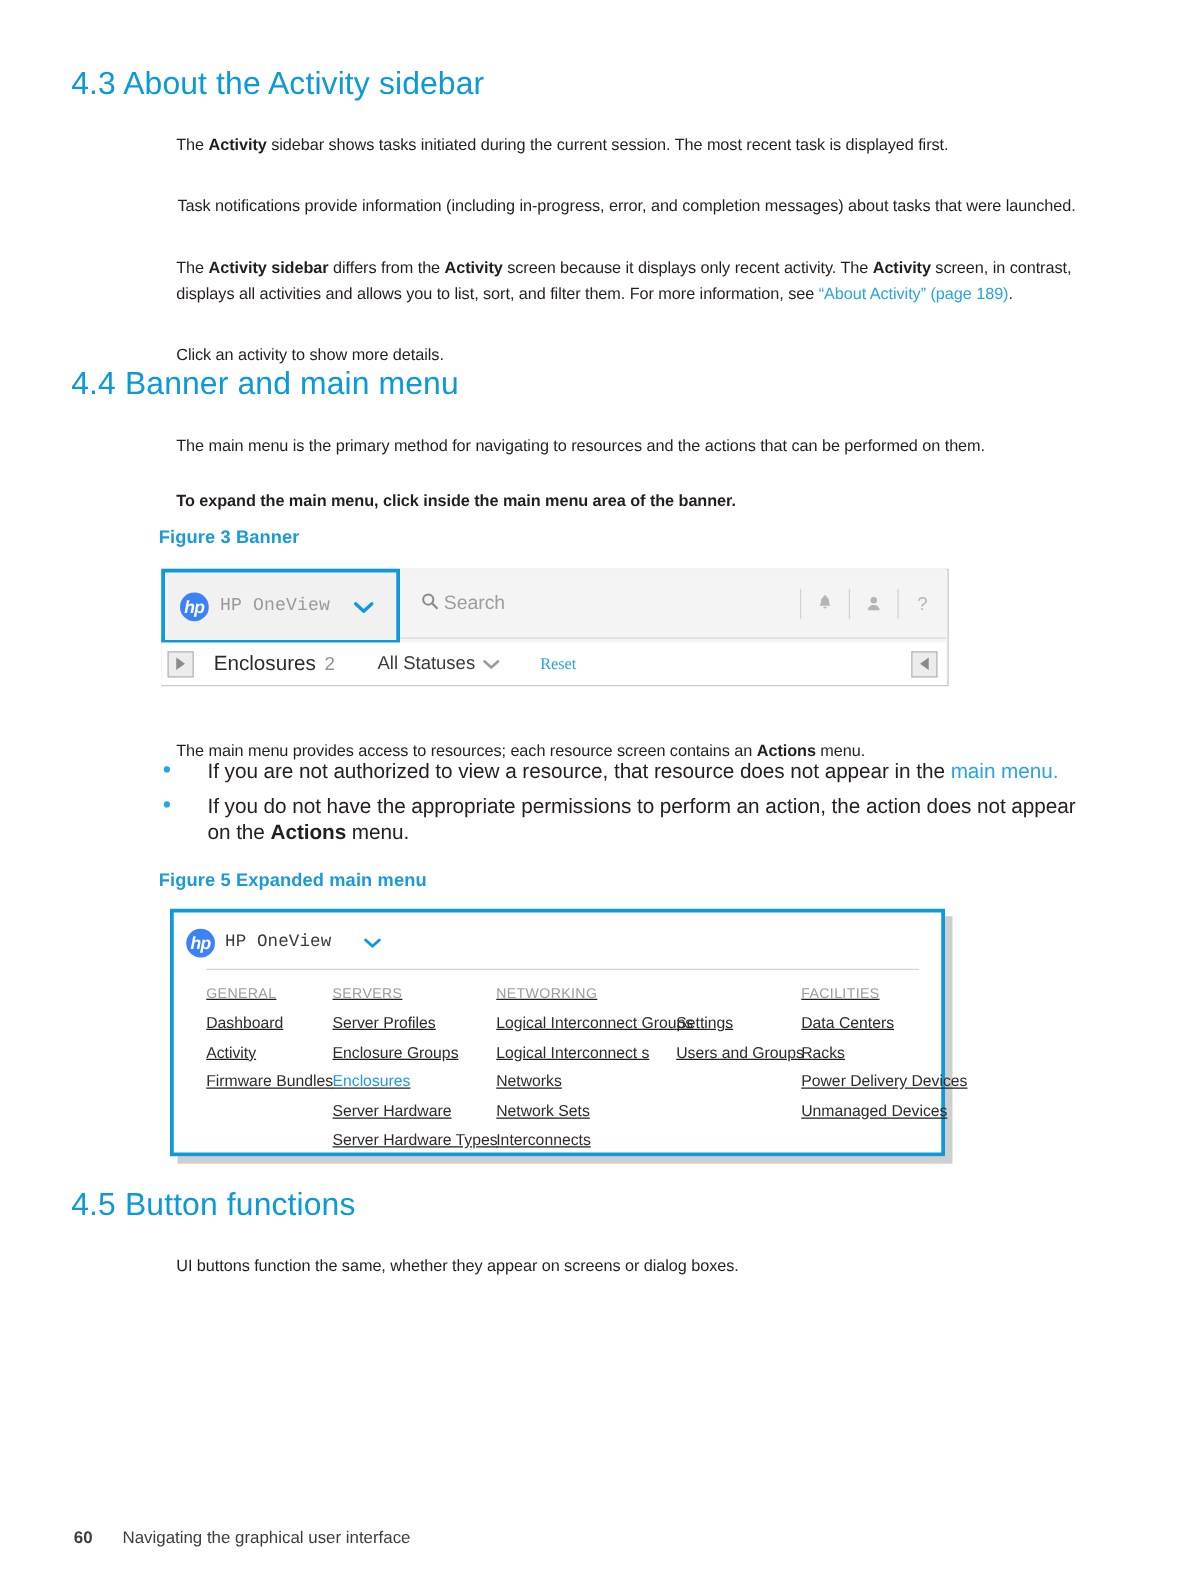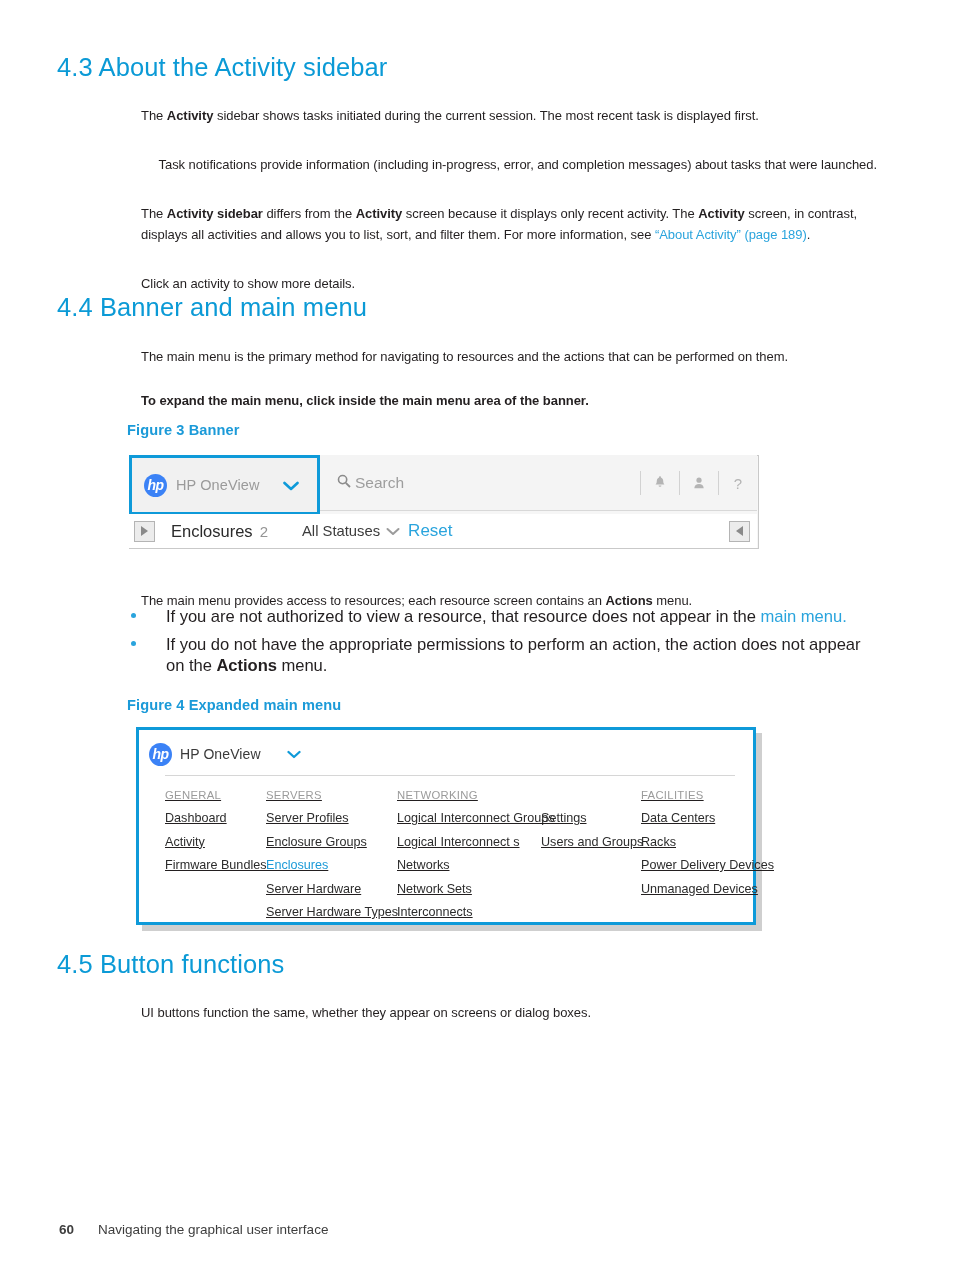--- a/index.html
+++ b/index.html
@@ -126,20 +126,21 @@
     line-height: 23px;
     text-align: center;
     letter-spacing: -0.5px;
     flex: 0 0 auto;
   }
   .hp-title {
     margin-left: 9px;
     font-size: 14.5px;
     color: #9a9a9a;
     letter-spacing: 0.1px;
+    font-family: Liberation Mono, monospace;
   }
   .chev {
     margin-left: auto;
     margin-right: 18px;
     color: #0e9ad9;
     font-size: 17px;
     font-weight: bold;
     line-height: 1;
   }
   .search-area {
@@ -234,23 +235,24 @@
     font-size: 14.8px;
     color: #3b3b3b;
   }
   .filter-chev {
     margin-left: 6px;
     color: #9b9b9b;
     font-size: 14px;
     font-weight: bold;
   }
   .reset-link {
-    margin-left: 8px;
-    font-size: 17px;
+    margin-left: 32px;
+    font-size: 13px;
     color: #2aa4dd;
+    font-family: Liberation Serif, serif;
   }
   .collapse-btn {
     margin-left: auto;
     margin-right: 7px;
   }
 
   
   .menu-fig {
     position: absolute;
     left: 136px;
@@ -338,21 +340,21 @@
   <div style="position:absolute; left:57px; top:53px; width:830px;">
     <h2 class="section-heading">4.3 About the Activity sidebar</h2>
   </div>
 
   <div style="position:absolute; left:128px; top:92px; width:745px;">
     <p class="body-text">
       <span>The </span><span class="b">Activity</span><span> sidebar shows tasks initiated during the current session. The most recent task is displayed first.</span>
     </p>
   </div>
 
-  <div style="position:absolute; left:145px; top:141px; width:745px;text-align:right;">
+  <div style="position:absolute; left:129px; top:141px; width:745px;">
     <p class="body-text">
       <span>Task notifications provide information (including in-progress, error, and completion messages) about tasks that were launched.</span>
     </p>
   </div>
 
   <div style="position:absolute; left:128px; top:190px; width:745px;">
     <p class="body-text">
       <span>The </span><span class="b">Activity sidebar</span><span> differs from the </span><span class="b">Activity</span><span> screen because it displays only recent activity. The </span><span class="b">Activity</span><span> screen, in contrast, displays all activities and allows you to list, sort, and filter them. For more information, see </span><span class="link">“About Activity” (page 189)</span><span>.</span>
     </p>
   </div>
@@ -462,21 +464,21 @@
         <span>If you are not authorized to view a resource, that resource does not appear in the </span><span class="link">main menu.</span>
       </li>
       <li>
         <span class="dot"></span>
         <span>If you do not have the appropriate permissions to perform an action, the action does not appear on the </span><span class="b">Actions</span><span> menu.</span>
       </li>
     </ul>
   </div>
 
   <div style="position:absolute; left:127px; top:696px;">
-    <span class="fig-caption">Figure 4 Expanded main menu</span>
+    <span class="fig-caption">Figure 5 Expanded main menu</span>
   </div>
 
   <div class="menu-fig">
     <div class="menu-shadow"></div>
     <div class="menu-box">
 
       <div class="menu-header">
         <span class="hp-logo">hp</span>
         <span class="hp-title">HP OneView</span>
         <span class="chev">

